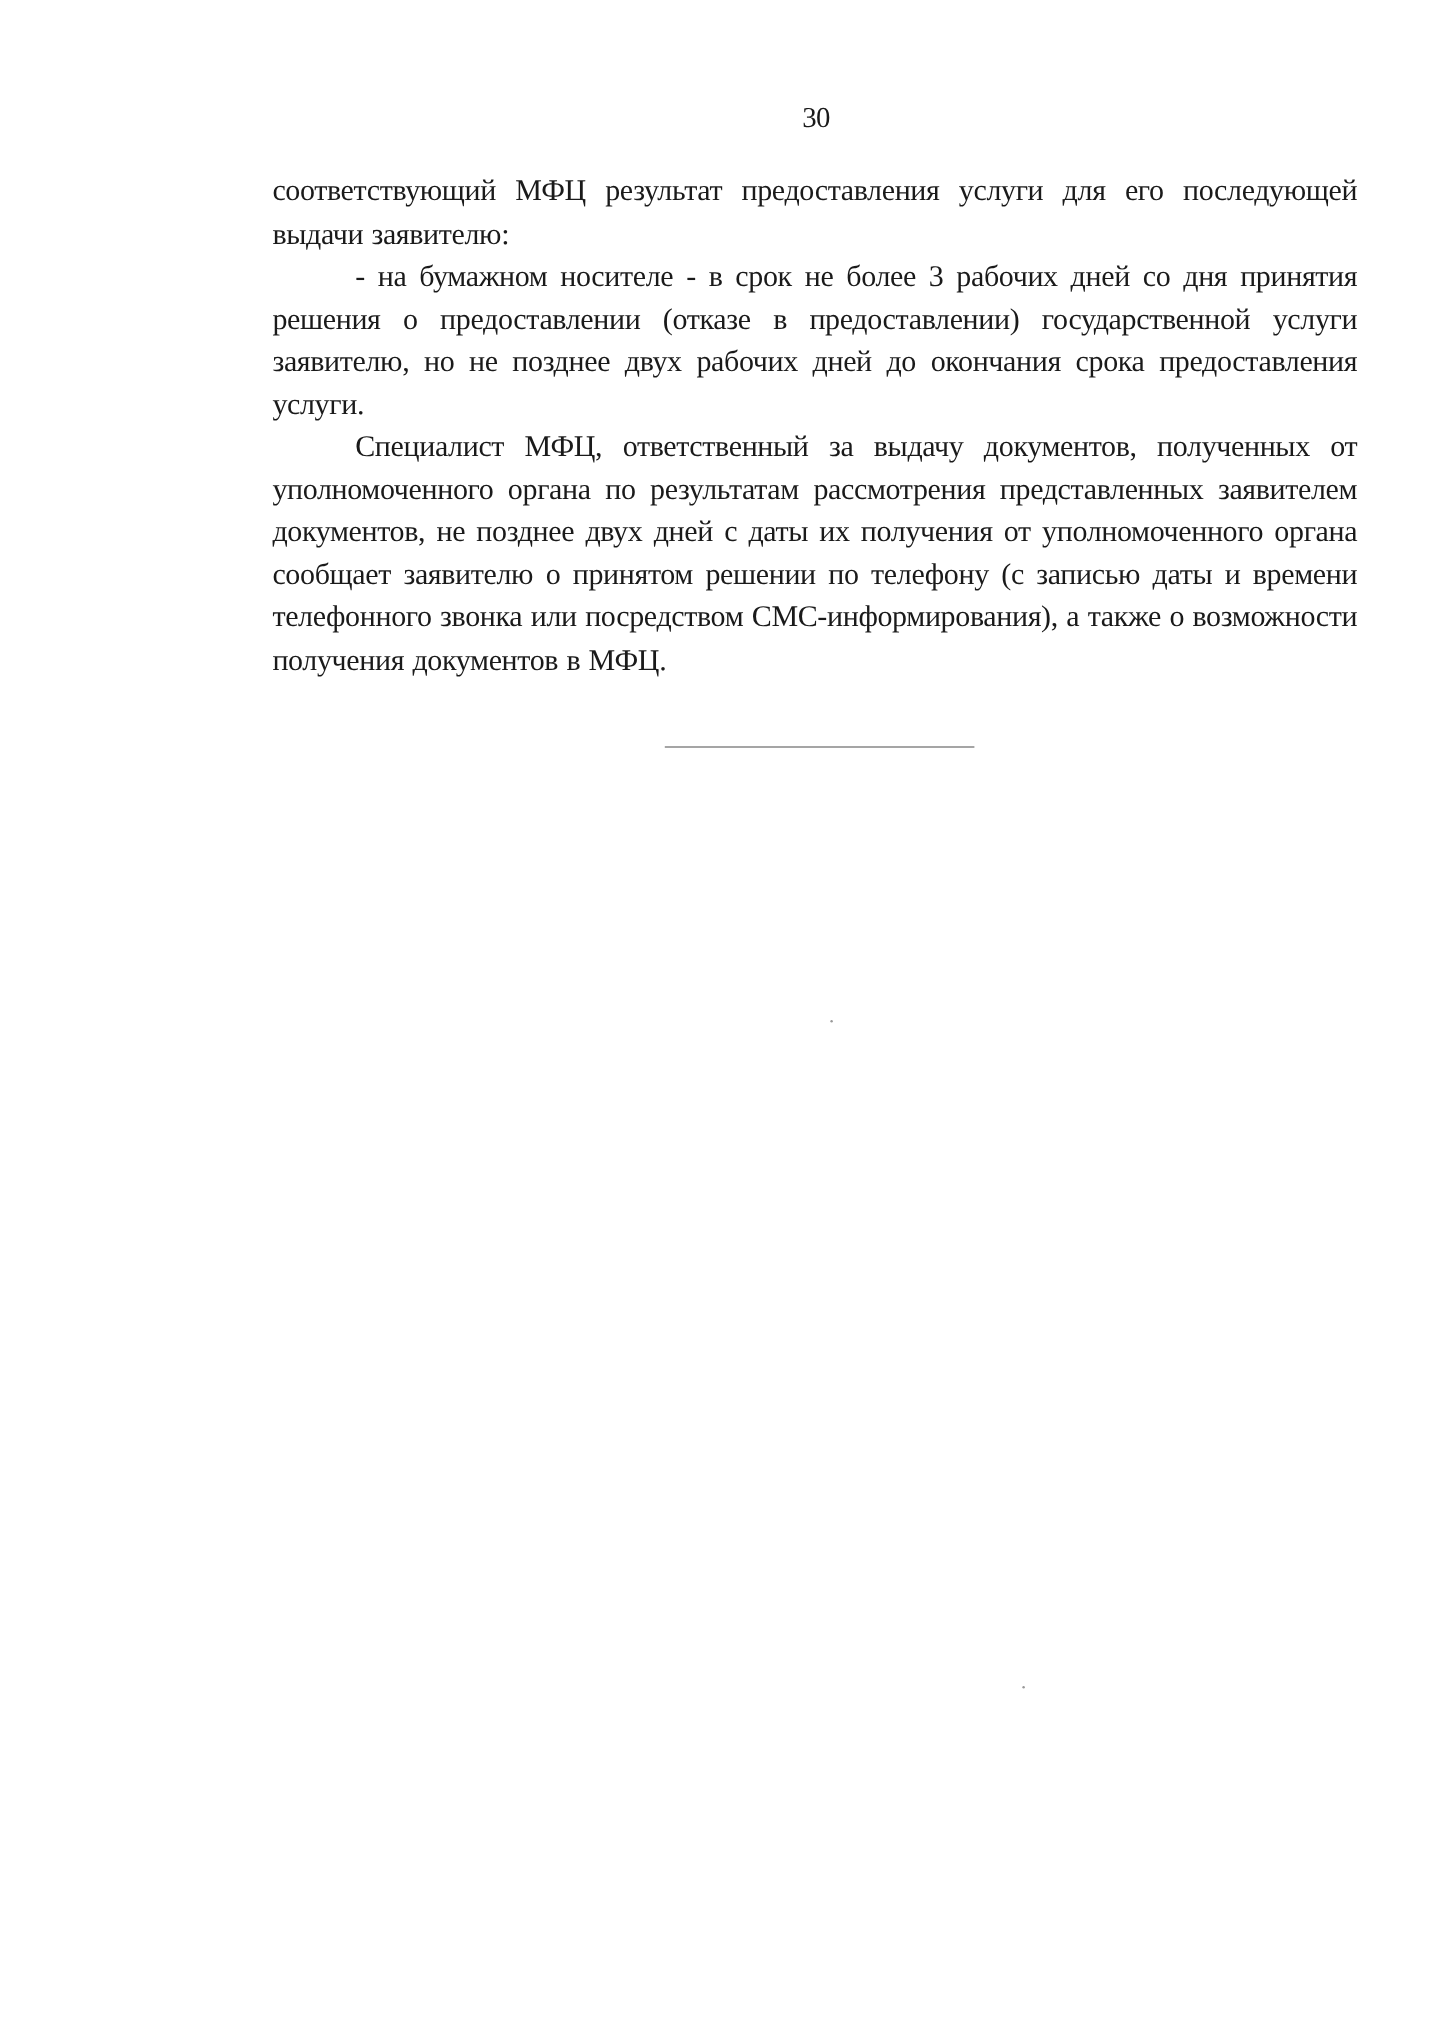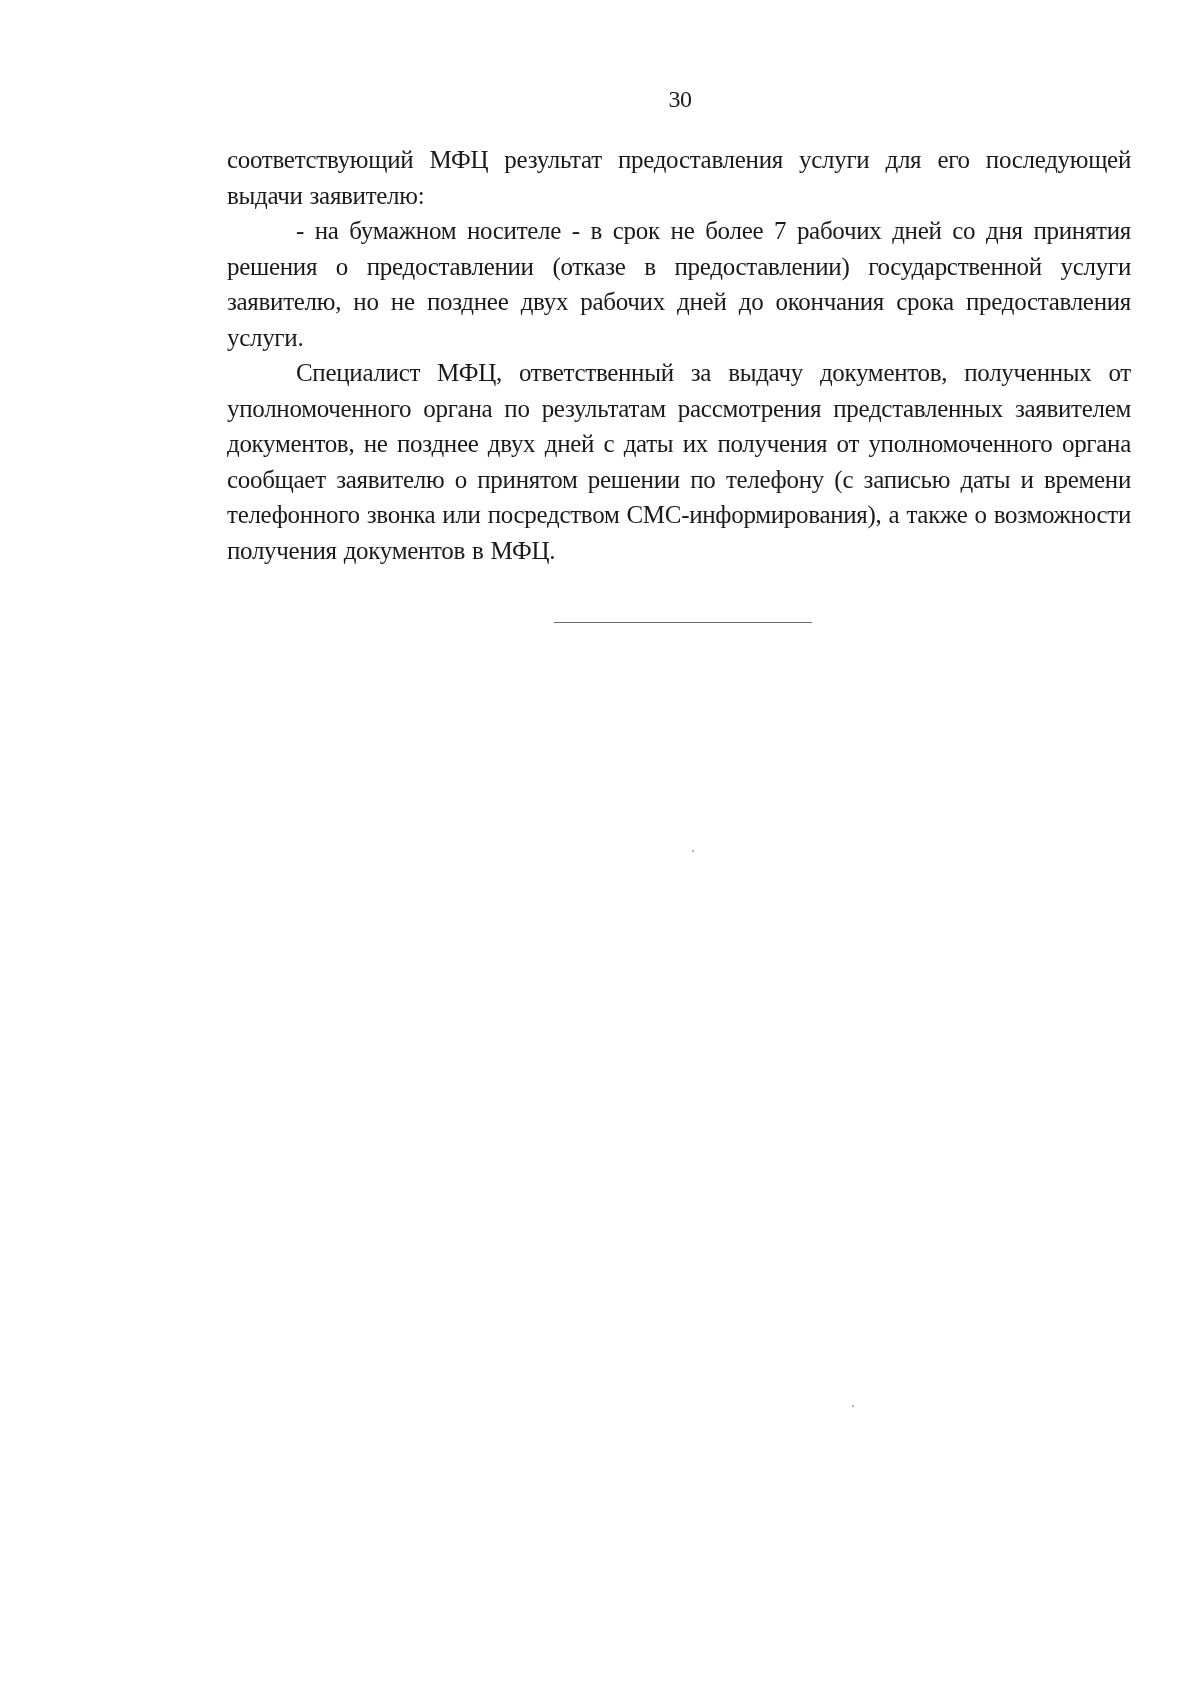--- a/index.html
+++ b/index.html
@@ -60,20 +60,20 @@
       border-radius: 1px;
     }
   </style>
 </head>
 <body>
 
 <div class="page-number">30</div>
 
 <div class="body-text">
   <p>соответствующий МФЦ результат предоставления услуги для его последующей выдачи заявителю:</p>
-  <p class="indent">- на бумажном носителе - в срок не более 7 рабочих дней со дня принятия решения о предоставлении (отказе в предоставлении) государственной услуги заявителю, но не позднее двух рабочих дней до окончания срока предоставления услуги.</p>
+  <p class="indent">- на бумажном носителе - в срок не более 3 рабочих дней со дня принятия решения о предоставлении (отказе в предоставлении) государственной услуги заявителю, но не позднее двух рабочих дней до окончания срока предоставления услуги.</p>
   <p class="indent">Специалист МФЦ, ответственный за выдачу документов, полученных от уполномоченного органа по результатам рассмотрения представленных заявителем документов, не позднее двух дней с даты их получения от уполномоченного органа сообщает заявителю о принятом решении по телефону (с записью даты и времени телефонного звонка или посредством СМС-информирования), а также о возможности получения документов в МФЦ.</p>
 </div>
 
 <div class="separator"></div>
 
 <div class="speck" style="left:692px; top:850px;"></div>
 <div class="speck" style="left:852px; top:1405px;"></div>
 
 </body></html>

